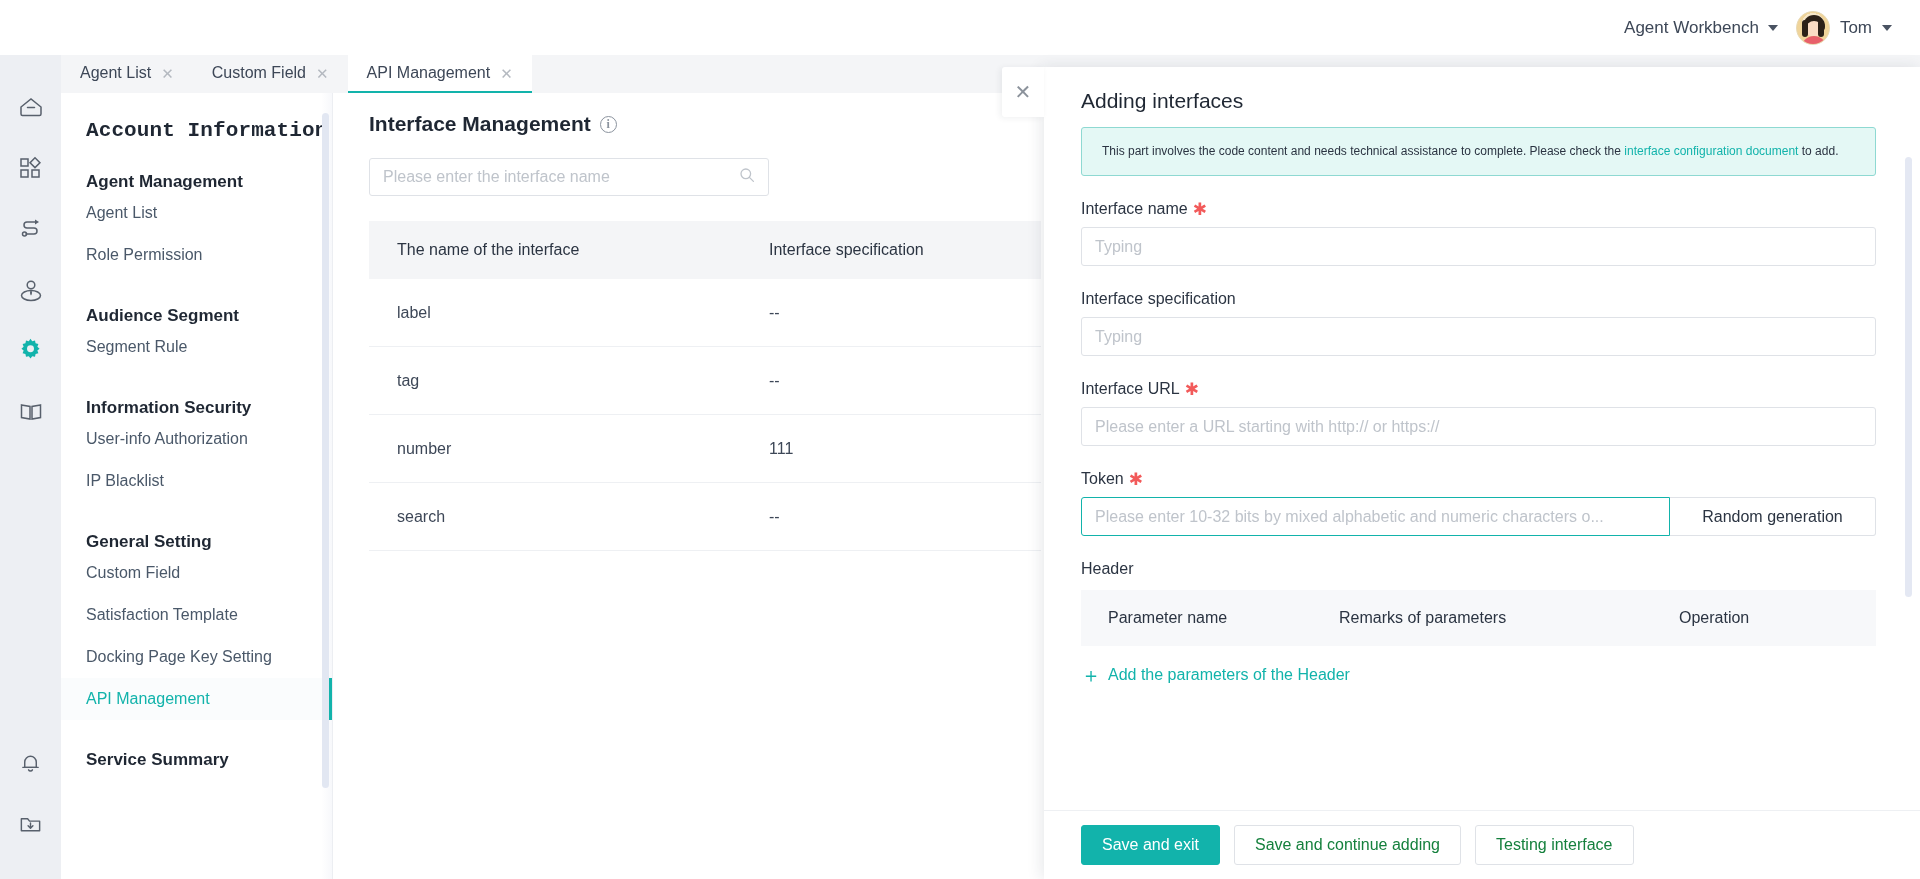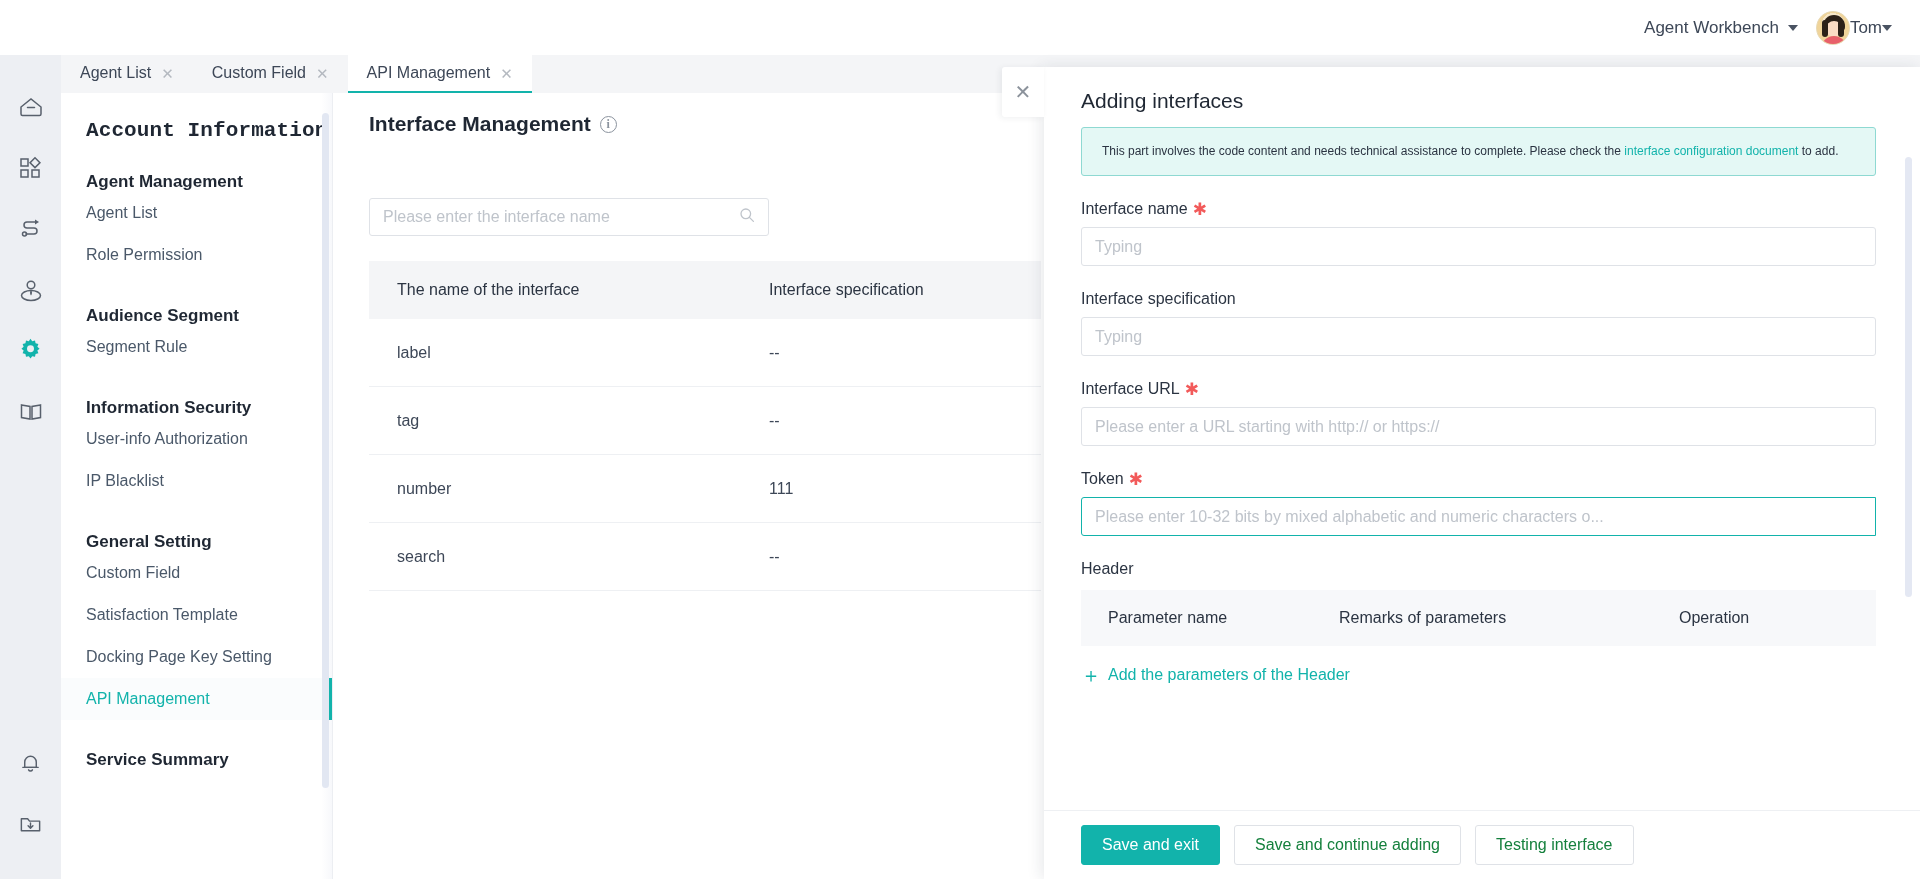--- a/index.html
+++ b/index.html
@@ -23,21 +23,21 @@
     display: flex; align-items: center; gap: 9px;
     font-size: 17px; color: #3d4757; cursor: pointer;
   }
   .caret {
     width: 0; height: 0;
     border-left: 5px solid transparent;
     border-right: 5px solid transparent;
     border-top: 6px solid #4a5362;
     display: inline-block;
   }
-  .user-block { display: flex; align-items: center; cursor: pointer; }
+  .user-block { display: flex; align-items: center; gap: 10px; cursor: pointer; }
   .avatar {
     width: 34px; height: 34px; border-radius: 50%;
     background: radial-gradient(circle at 50% 38%, #f7e7c9 0 44%, #f0d49a 44% 100%);
     position: relative; overflow: hidden;
     border: 1px solid #e8d9b4;
   }
   .avatar .hair {
     position: absolute; left: 6px; top: 3px; width: 22px; height: 16px;
     background: #2c2118; border-radius: 11px 11px 4px 4px;
   }
@@ -126,21 +126,21 @@
     padding: 28px 0 0 36px; display: flex; align-items: center; gap: 9px;
   }
   .info-ic {
     width: 17px; height: 17px; border: 1.4px solid #8b939e; border-radius: 50%;
     display: inline-flex; align-items: center; justify-content: center;
     font-size: 12px; color: #8b939e; font-family: "Liberation Serif", serif; font-weight: 700;
   }
   .search-wrap { padding: 22px 0 0 36px; }
   .search-box {
     width: 400px; height: 38px; border: 1px solid #dfe2e7; border-radius: 3px;
-    display: flex; align-items: center; padding: 0 13px; background: #fff; margin-top: 40px;
+    display: flex; align-items: center; padding: 0 13px; background: #fff;
   }
   .search-box .ph { flex: 1; font-size: 16px; color: #bfc4cb; }
   .search-box .mag { color: #bfc4cb; }
   .tbl { margin: 25px 0 0 36px; width: 672px; }
   .tbl-head {
     height: 58px; background: #f4f5f7; display: flex; align-items: center;
     font-size: 16px; color: #2b3442; font-weight: 400;
   }
   .tbl-row {
     height: 68px; display: flex; align-items: center; border-bottom: 1px solid #eef0f3;
@@ -443,20 +443,21 @@
       </div>
 
       <div class="fld-label">
         <span>Token</span>
         <span class="req">✱</span>
       </div>
       <div class="token-row">
         <div class="token-inp">
           <span>Please enter 10-32 bits by mixed alphabetic and numeric characters o...</span>
         </div>
+        <div class="token-btn">Random generation</div>
       </div>
 
       <div class="fld-label">
         <span>Header</span>
       </div>
 
       <div class="hdr-tbl">
         <div class="hdr-tbl-head">
           <div class="h1">Parameter name</div>
           <div class="h2">Remarks of parameters</div>

